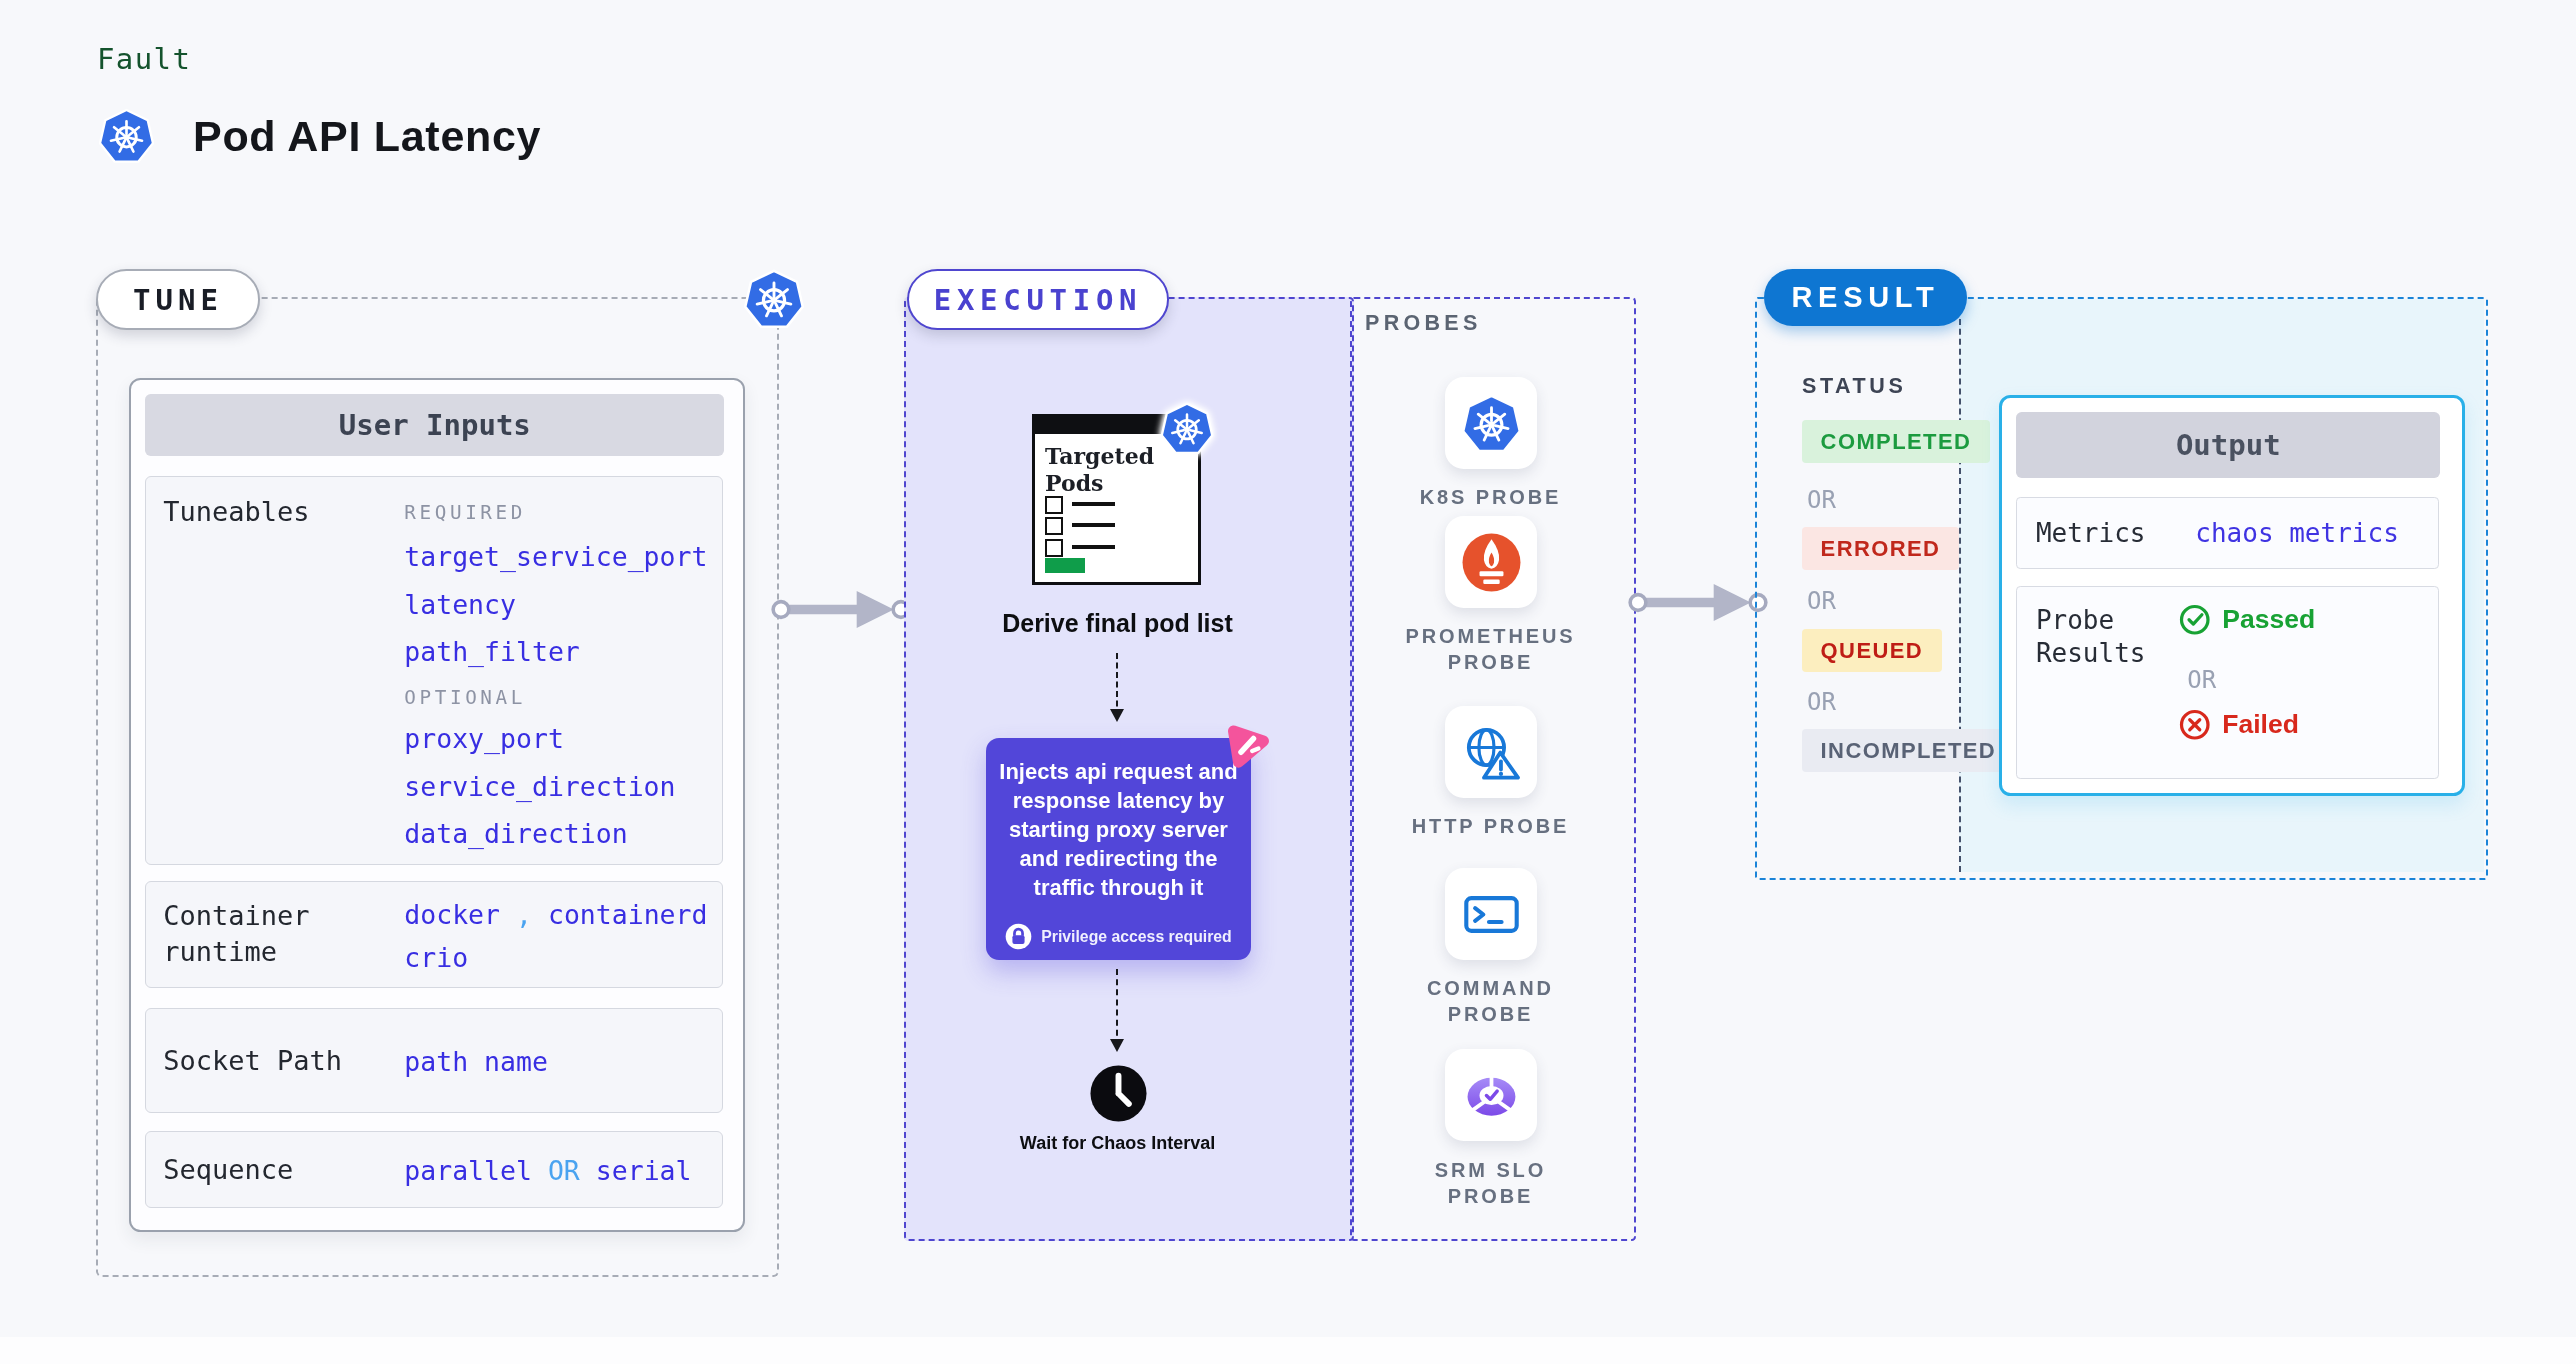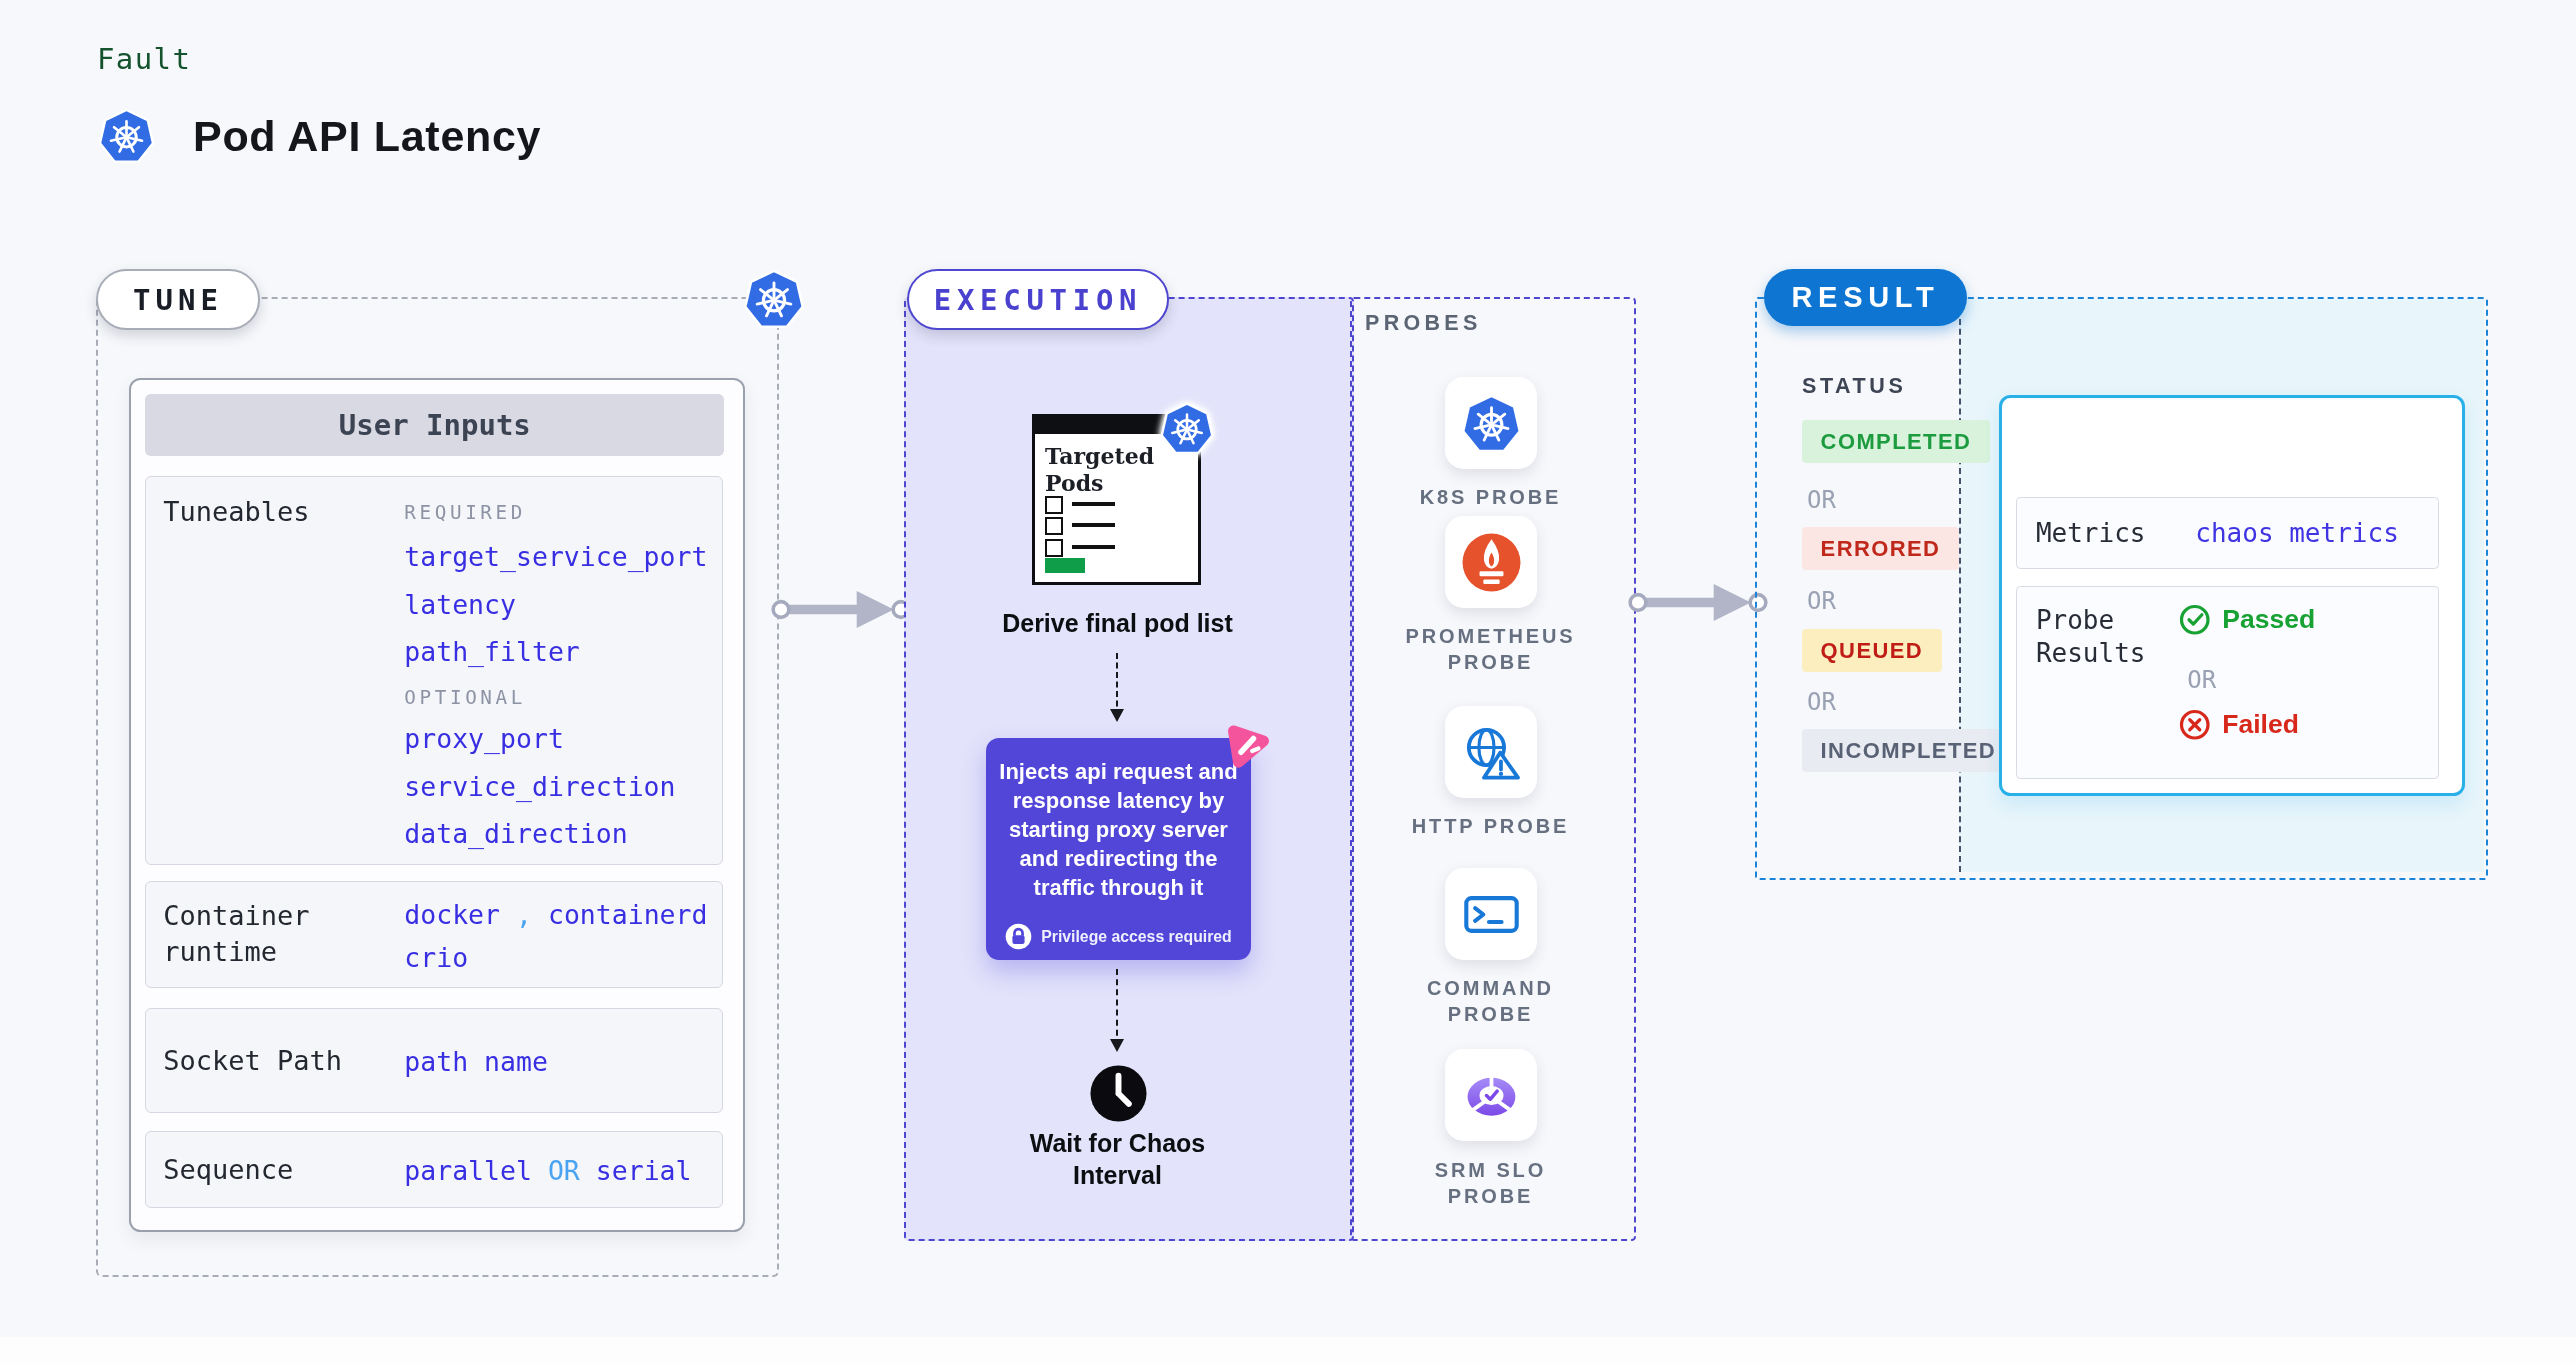--- a/index.html
+++ b/index.html
@@ -66,21 +66,21 @@
   .pods-k8s-badge{left:1159px;top:400px;width:56px;height:57px;filter:drop-shadow(0 0 3.6px #fff) drop-shadow(0 0 2.1px #fff);}
   .derive-label{left:974px;top:609px;width:287px;text-align:center;font-size:25px;font-weight:bold;color:#0d0e11;}
   .purple-box{left:986px;top:738px;width:265px;height:222px;background:#5246d9;border-radius:13px;
               box-shadow:0 11.5px 24px rgba(82,70,217,.30);}
   .purple-text{position:absolute;left:13px;right:13px;top:18.6px;text-align:center;color:#fff;
                font-size:22px;font-weight:bold;line-height:29px;}
   .privilege{position:absolute;left:0;right:0;bottom:10px;display:flex;align-items:center;
              justify-content:center;gap:9px;color:#f0effe;font-size:15.8px;font-weight:bold;}
   .pink-icon{left:1215px;top:715px;width:62px;height:62px;}
   .clock-icon{left:1089px;top:1064px;width:59px;height:59px;}
-  .wait-label{left:1010px;top:1128px;width:215px;text-align:center;font-size:25px;font-weight:bold;
+  .wait-label{left:1010px;top:1128px;width:215px;text-align:center;font-size:18px;font-weight:bold;
               line-height:31.5px;color:#0d0e11;}
 
   
   .probes-box{left:1350px;top:297px;width:282px;height:940px;border:2.9px dashed #4f46cf;border-radius:4.3px;}
   .probes-heading{left:1365px;top:311px;font-size:21.5px;font-weight:bold;letter-spacing:4.3px;color:#5b6472;}
   .probe-card{left:1445px;width:92px;height:92px;background:#fff;border-radius:18.6px;
               box-shadow:0 5.7px 14.3px rgba(50,55,90,.12);display:flex;align-items:center;justify-content:center;}
   .probe-card svg{width:63px;height:63px;}
   .probe-label{left:1403px;width:175px;text-align:center;font-size:20px;font-weight:bold;
                letter-spacing:2.9px;color:#677080;line-height:26px;}
@@ -306,20 +306,21 @@
   <div class="abs status-heading">STATUS</div>
   <div class="badge b-completed">COMPLETED</div>
   <div class="or-label mono or1">OR</div>
   <div class="badge b-errored">ERRORED</div>
   <div class="or-label mono or2">OR</div>
   <div class="badge b-queued">QUEUED</div>
   <div class="or-label mono or3">OR</div>
   <div class="badge b-incompleted">INCOMPLETED</div>
 
   <div class="abs output-card">
+    <div class="abs output-header mono">Output</div>
     <div class="abs orow metrics-row">
       <span class="olabel mono" style="top:18.6px">Metrics</span>
       <span class="metrics-value mono">chaos metrics</span>
     </div>
     <div class="abs orow probe-results-row">
       <span class="olabel mono" style="top:17px;width:122px">Probe Results</span>
       <span class="resline passed-line">
         <svg viewBox="0 0 44 44">
           <circle cx="22" cy="22" r="18.5" fill="none" stroke="#18a234" stroke-width="4.5"></circle>
           <path d="M14 22 L20 28 L32 15" fill="none" stroke="#18a234" stroke-width="4.5" stroke-linecap="round" stroke-linejoin="round"></path>

